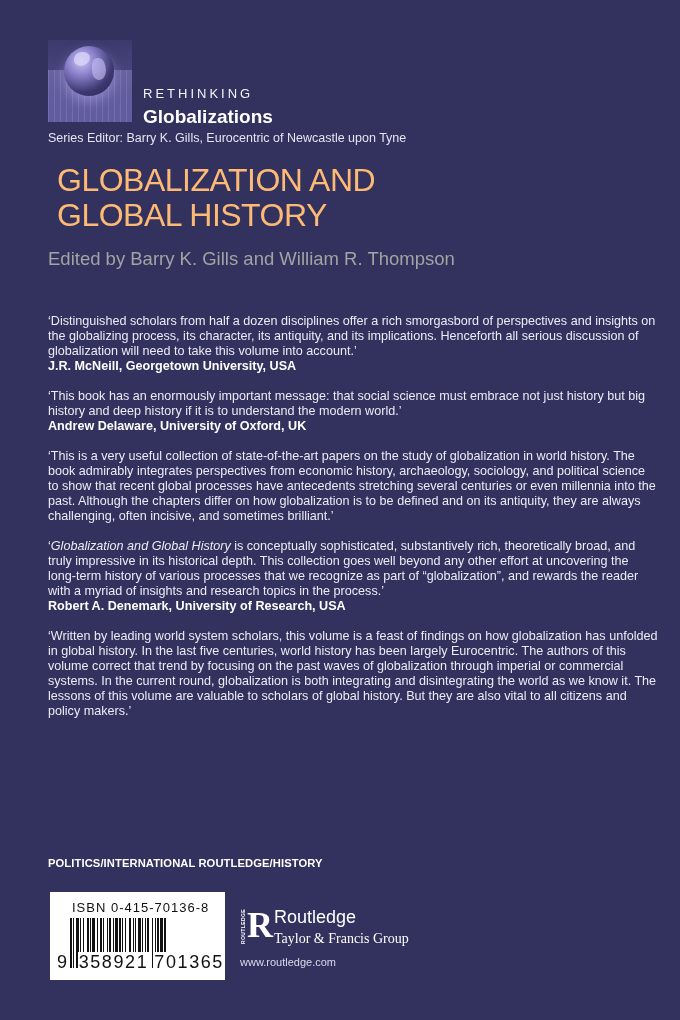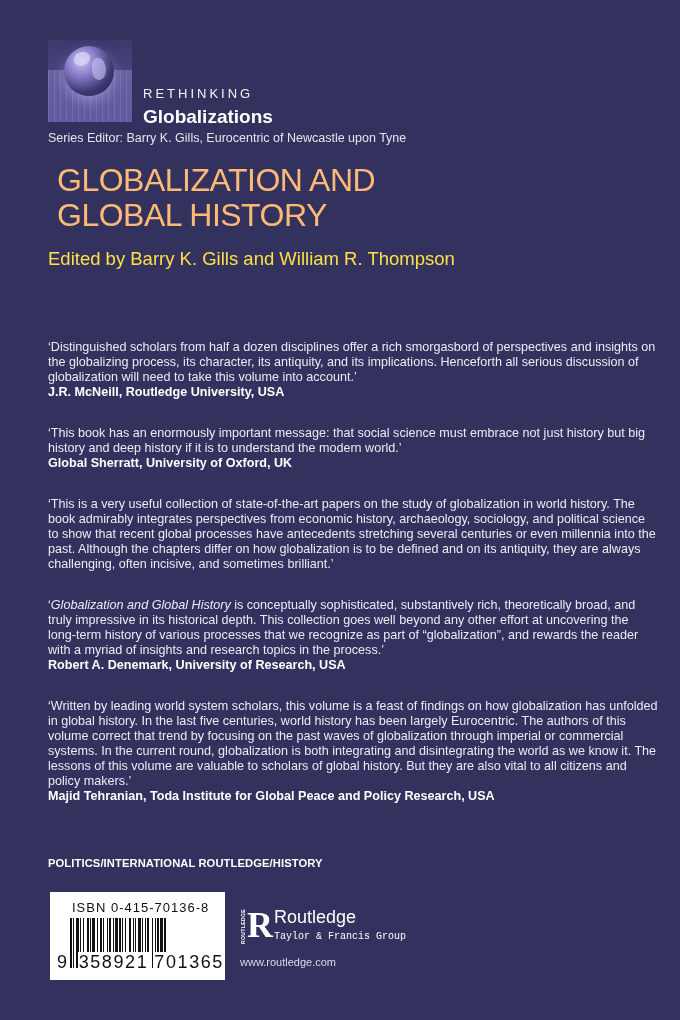--- a/index.html
+++ b/index.html
@@ -54,28 +54,28 @@
       position: absolute; left: 50px; top: 163px; width: 560px;
       font-family: "Liberation Sans", sans-serif;
       font-size: 32px; line-height: 35px; font-weight: normal; color: #fdba74;
       letter-spacing: -0.5px;
       margin-left: 7px;
     }
     .book-title div { white-space: nowrap; }
     .editors {
       position: absolute; left: 48px; top: 248px;
       font-family: "Liberation Sans", sans-serif;
-      font-size: 18.5px; color: #fde047; white-space: nowrap;
+      font-size: 18.5px; color: #a3a3a3; white-space: nowrap;
     }
     .reviews {
       position: absolute; left: 48px; top: 314px; width: 610px;
       font-family: "Liberation Sans", sans-serif;
       font-size: 12.6px; line-height: 15px; color: #ecebf5;
     }
-    .review { margin-bottom: 15px; margin-top: 26px; }
+    .review { margin-bottom: 15px; }
     .review .quote { white-space: normal; }
     .review .quote em { font-style: italic; text-align: center; }
     .review .attribution { font-weight: bold; color: #ffffff; font-size: 12.6px; }
     .subject {
       position: absolute; left: 48px; top: 857px;
       font-family: "Liberation Sans", sans-serif;
       font-size: 11.2px; font-weight: bold; color: #ffffff; letter-spacing: 0.1px;
     }
     .barcode-box {
       position: absolute; left: 50px; top: 892px; width: 175px; height: 88px;
@@ -106,22 +106,22 @@
     }
     .pub-logo .r {
       position: absolute; left: 7px; top: -4px; font-size: 36px; color: #fff; font-weight: bold;
       font-family: "Liberation Serif", serif; line-height: 40px;
     }
     .pub-name {
       position: absolute; left: 34px; top: 0px; font-size: 18px; color: #ffffff;
       font-family: "Liberation Sans", sans-serif;
     }
     .pub-group {
-      position: absolute; left: 34px; top: 24px; font-size: 10px; color: #ffffff;
-      font-family: Liberation Mono, monospace; white-space: nowrap;
+      position: absolute; left: 34px; top: 24px; font-size: 14px; color: #ffffff;
+      font-family: Liberation Serif, serif; white-space: nowrap;
     }
     .pub-url {
       position: absolute; left: 0; top: 49px; font-size: 11px; color: #dcdaec;
       font-family: "Liberation Sans", sans-serif; white-space: nowrap;
     }
   </style>
 </head>
 <body>
 
 <div class="series-block">
@@ -139,36 +139,35 @@
 <div class="book-title">
   <div>GLOBALIZATION AND</div>
   <div>GLOBAL HISTORY</div>
 </div>
 
 <div class="editors">Edited by Barry K. Gills and William R. Thompson</div>
 
 <div class="reviews">
   <div class="review">
     <div class="quote">‘Distinguished scholars from half a dozen disciplines offer a rich smorgasbord of perspectives and insights on the globalizing process, its character, its antiquity, and its implications. Henceforth all serious discussion of globalization will need to take this volume into account.’</div>
-    <div class="attribution">J.R. McNeill, Routledge University, USA</div>
+    <div class="attribution">J.R. McNeill, Georgetown University, USA</div>
   </div>
   <div class="review">
     <div class="quote">‘This book has an enormously important message: that social science must embrace not just history but big history and deep history if it is to understand the modern world.’</div>
-    <div class="attribution">Global Sherratt, University of Oxford, UK</div>
+    <div class="attribution">Andrew Delaware, University of Oxford, UK</div>
   </div>
   <div class="review">
     <div class="quote">‘This is a very useful collection of state-of-the-art papers on the study of globalization in world history. The book admirably integrates perspectives from economic history, archaeology, sociology, and political science to show that recent global processes have antecedents stretching several centuries or even millennia into the past. Although the chapters differ on how globalization is to be defined and on its antiquity, they are always challenging, often incisive, and sometimes brilliant.’</div>
   </div>
   <div class="review">
     <div class="quote"><span>‘</span><em>Globalization and Global History</em><span> is conceptually sophisticated, substantively rich, theoretically broad, and truly impressive in its historical depth. This collection goes well beyond any other effort at uncovering the long-term history of various processes that we recognize as part of “globalization”, and rewards the reader with a myriad of insights and research topics in the process.’</span></div>
     <div class="attribution">Robert A. Denemark, University of Research, USA</div>
   </div>
   <div class="review">
     <div class="quote">‘Written by leading world system scholars, this volume is a feast of findings on how globalization has unfolded in global history. In the last five centuries, world history has been largely Eurocentric. The authors of this volume correct that trend by focusing on the past waves of globalization through imperial or commercial systems. In the current round, globalization is both integrating and disintegrating the world as we know it. The lessons of this volume are valuable to scholars of global history. But they are also vital to all citizens and policy makers.’</div>
-    <div class="attribution">Majid Tehranian, Toda Institute for Global Peace and Policy Research, USA</div>
   </div>
 </div>
 
 <div class="subject">POLITICS/INTERNATIONAL ROUTLEDGE/HISTORY</div>
 
 <div class="barcode-box">
   <div class="isbn-text">ISBN 0-415-70136-8</div>
   <div class="bars" id="bars">
       <span style="left: 0px; width: 2px; height: 50px;"></span>
       <span style="left: 3px; width: 1px; height: 50px;"></span>

